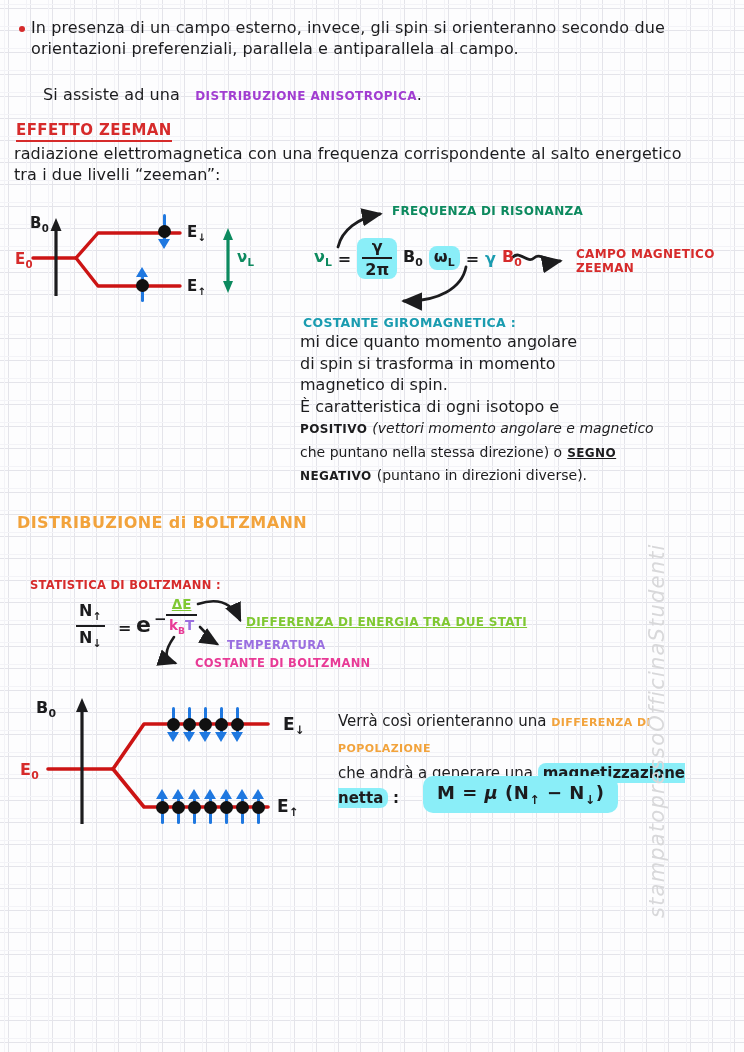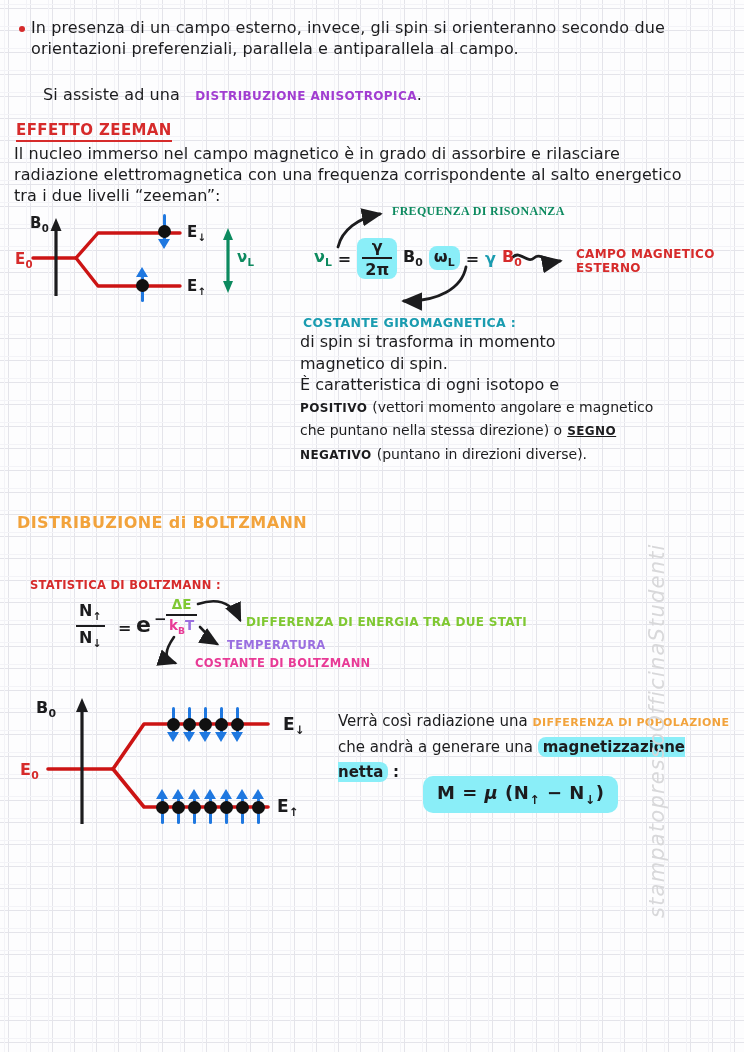--- a/index.html
+++ b/index.html
@@ -17,21 +17,21 @@
     color:#1c1c1e;
     padding-left:8px;
   }
   .abs{position:absolute;}
   .body-text{font-size:16px;line-height:21px;letter-spacing:.1px;}
   .caps{font-weight:bold;letter-spacing:.4px;}
   .heading-red{color:#d62b2b;font-size:15px;font-weight:bold;letter-spacing:.4px;border-bottom:2.5px solid #d62b2b;padding-bottom:1px;}
   .heading-orange{color:#f2a33c;font-size:16px;font-weight:bold;letter-spacing:.4px;}
   .lbl{font-weight:bold;letter-spacing:.3px;font-size:11.5px;}
   .green-dark{color:#0d8a5f;}
-  .green-light{color:#7fc832;}
+  .green-light{color:#7fc832;text-decoration:underline;}
   .teal{color:#1a9cb0;}
   .red{color:#d62b2b;}
   .orange{color:#f2a33c;}
   .purple{color:#a13dd1;}
   .violet{color:#9a6fe0;}
   .pink{color:#e83a96;}
   .hl{background:#8aeef8;border-radius:8px;padding:1px 5px;}
   sub{font-size:68%;font-weight:bold;}
   
   .frac{display:inline-flex;flex-direction:column;align-items:center;line-height:1;vertical-align:middle;}
@@ -108,27 +108,26 @@
 
   
   <div class="abs body-text" style="left:43px;top:84px;">
     <span>Si assiste ad una</span>
     <span class="purple caps" style="font-size:12px;margin-left:10px;">DISTRIBUZIONE ANISOTROPICA</span><span>.</span>
   </div>
 
   
   <div class="abs heading-red" style="left:16px;top:121px;">EFFETTO ZEEMAN</div>
   <div class="abs body-text" style="left:14px;top:143px;">
-    <div>Il nucleo immerso nel campo magnetico è in grado di assorbire e rilasciare</div>
     <div>radiazione elettromagnetica con una frequenza corrispondente al salto energetico</div>
     <div>tra i due livelli “zeeman”:</div>
   </div>
 
   
-  <div class="abs lbl green-dark" style="left:392px;top:204px;font-size:12px;font-family:Liberation Serif, serif;">FREQUENZA DI RISONANZA</div>
+  <div class="abs lbl green-dark" style="left:392px;top:204px;font-size:12px;">FREQUENZA DI RISONANZA</div>
 
   
   <div class="abs diag-label" style="left:30px;top:214px;"><span>B</span><sub>0</sub></div>
   <div class="abs diag-label red" style="left:15px;top:250px;"><span>E</span><sub>0</sub></div>
   <div class="abs diag-label" style="left:187px;top:223px;"><span>E</span><sub>↓</sub></div>
   <div class="abs diag-label" style="left:187px;top:277px;"><span>E</span><sub>↑</sub></div>
   <div class="abs diag-label green-dark" style="left:237px;top:248px;"><span>ν</span><sub>L</sub></div>
   
   <span class="abs spin down" style="left:149px;top:212px;"><i class="shaft"></i><i class="head"></i><i class="dot"></i></span>
   <span class="abs spin up" style="left:107px;top:266px;"><i class="shaft"></i><i class="head"></i><i class="dot"></i></span>
@@ -144,30 +143,31 @@
     <span><span>B</span><sub>0</sub></span>
     <span class="hl"><span><span>ω</span><sub>L</sub></span></span>
     <span>=</span>
     <span class="teal">γ</span>
     <span class="red"><span>B</span><sub>0</sub></span>
   </div>
 
   
   <div class="abs lbl red" style="left:576px;top:247px;font-size:12px;line-height:14px;">
     <div>CAMPO MAGNETICO</div>
-    <div>ESTERNO</div>
+    <div>ZEEMAN</div>
   </div>
 
   
   <div class="abs lbl teal" style="left:303px;top:315px;font-size:12.5px;text-align:center;">COSTANTE GIROMAGNETICA :</div>
   <div class="abs" style="left:300px;top:331px;font-size:16px;line-height:21.5px;">
+    <div>mi dice quanto momento angolare</div>
     <div>di spin si trasforma in momento</div>
     <div>magnetico di spin.</div>
     <div>È caratteristica di ogni isotopo e</div>
-    <div><span class="caps" style="font-size:12px;">POSITIVO</span> <span style="font-size:14px;">(vettori momento angolare e magnetico</span></div>
+    <div><span class="caps" style="font-size:12px;">POSITIVO</span> <span style="font-size:14px;font-style:italic;">(vettori momento angolare e magnetico</span></div>
     <div><span style="font-size:14px;">che puntano nella stessa direzione) o</span> <span class="caps" style="font-size:12px;text-decoration:underline;">SEGNO</span></div>
     <div><span class="caps" style="font-size:12px;">NEGATIVO</span> <span style="font-size:14px;">(puntano in direzioni diverse).</span></div>
   </div>
 
   
   <div class="abs heading-orange" style="left:17px;top:513px;">DISTRIBUZIONE di BOLTZMANN</div>
   <div class="abs lbl red" style="left:30px;top:578px;">STATISTICA DI BOLTZMANN :</div>
 
   
   <div class="abs" style="left:76px;top:598px;width:160px;height:60px;font-weight:bold;">
@@ -257,21 +257,21 @@
       <span class="spin up">
         <i class="shaft"></i>
         <i class="head"></i>
         <i class="dot"></i>
       </span>
     </div>
 
   
   <div class="abs" style="left:338px;top:709px;font-size:15px;line-height:25px;width:400px;">
     <div>
-      <span>Verrà così radiazione una</span>
+      <span>Verrà così orienteranno una</span>
       <span class="orange caps" style="font-size:11px;">DIFFERENZA DI POPOLAZIONE</span>
     </div>
     <div>
       <span>che andrà a generare una</span>
       <span class="hl" style="font-weight:bold;">magnetizzazione netta</span>
       <span style="font-weight:bold;">:</span>
     </div>
   </div>
 
   

